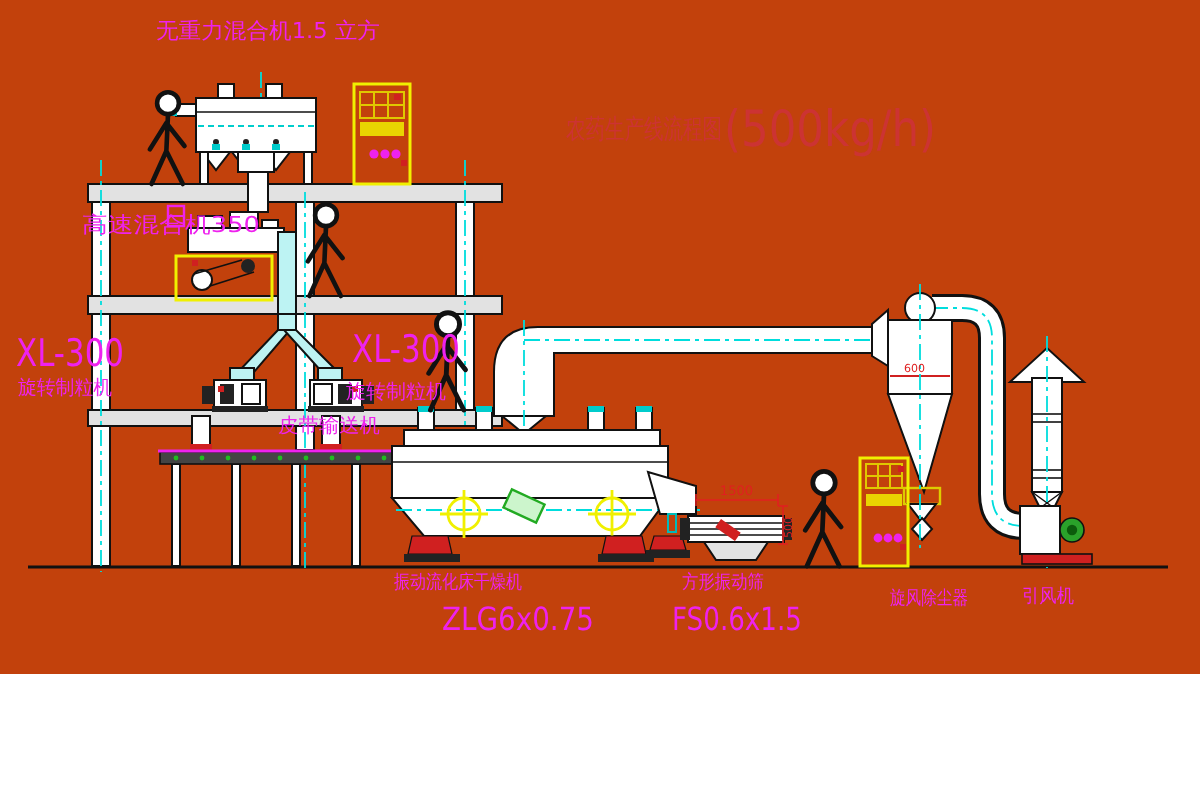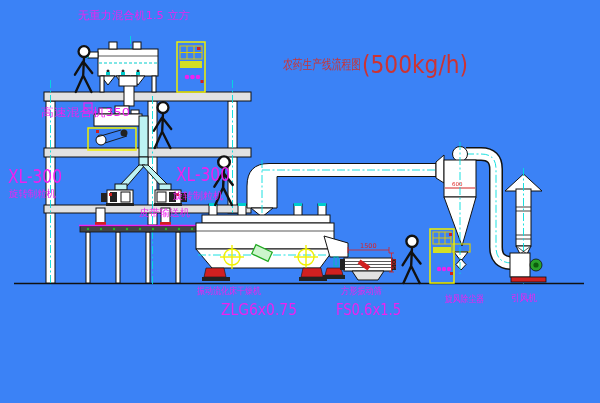--- a/index.html
+++ b/index.html
@@ -1,16 +1,16 @@
 <!DOCTYPE html>
 <html><head>
 <meta charset="utf-8">
 <style>
   html,body{margin:0;padding:0;background:#fff;}
-  .stage{position:relative;width:600px;height:403px;background:#3b82f6;overflow:hidden;
+  .stage{position:relative;width:600px;height:337px;background:#c2410c;overflow:hidden;
          font-family:"DejaVu Sans","Liberation Sans",sans-serif;}
   svg{display:block;}
   text{font-family:"DejaVu Sans","Liberation Sans",sans-serif;}
   .lbl{fill:#ee22ee;}
   .ttl{fill:#cc3333;}
   .dim{fill:#e02020;}
   .ln{stroke:#111;fill:none;}
   .wh{fill:#ffffff;stroke:#111;stroke-width:1;}
   .slab{fill:#e2e2e2;stroke:#111;stroke-width:1;}
   .cl{stroke:#00dddd;stroke-width:0.9;fill:none;stroke-dasharray:8 2.5 2 2.5;}

